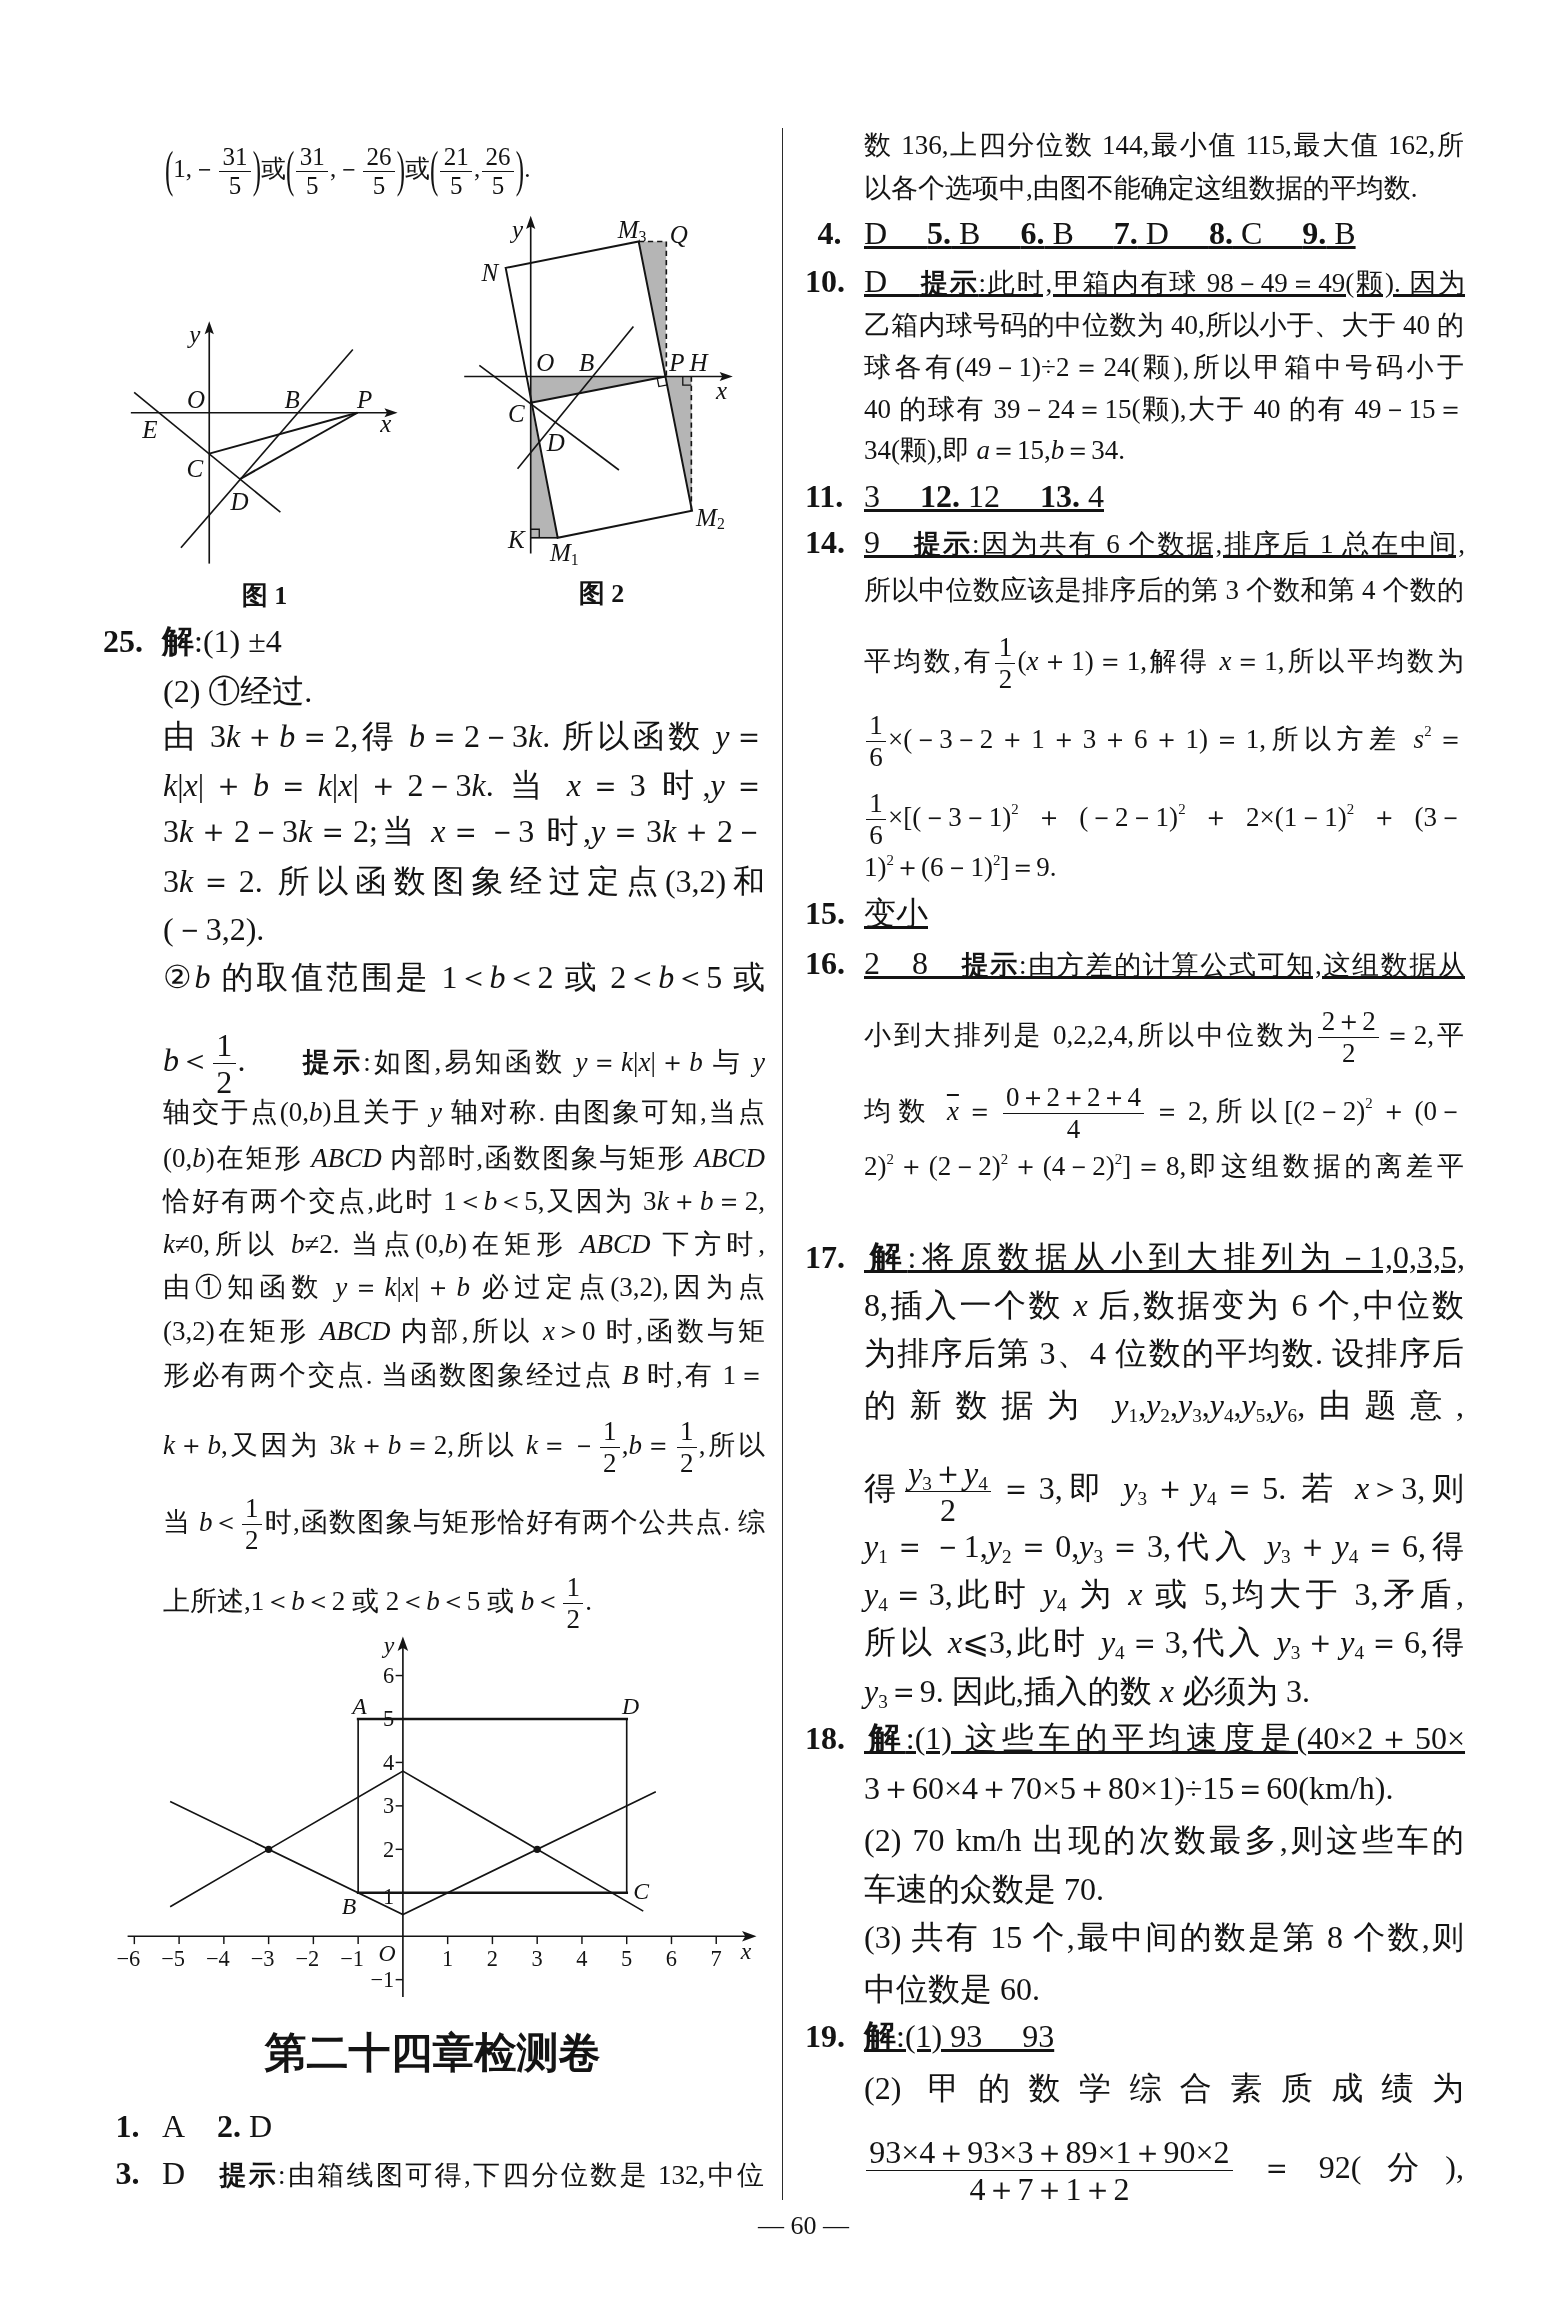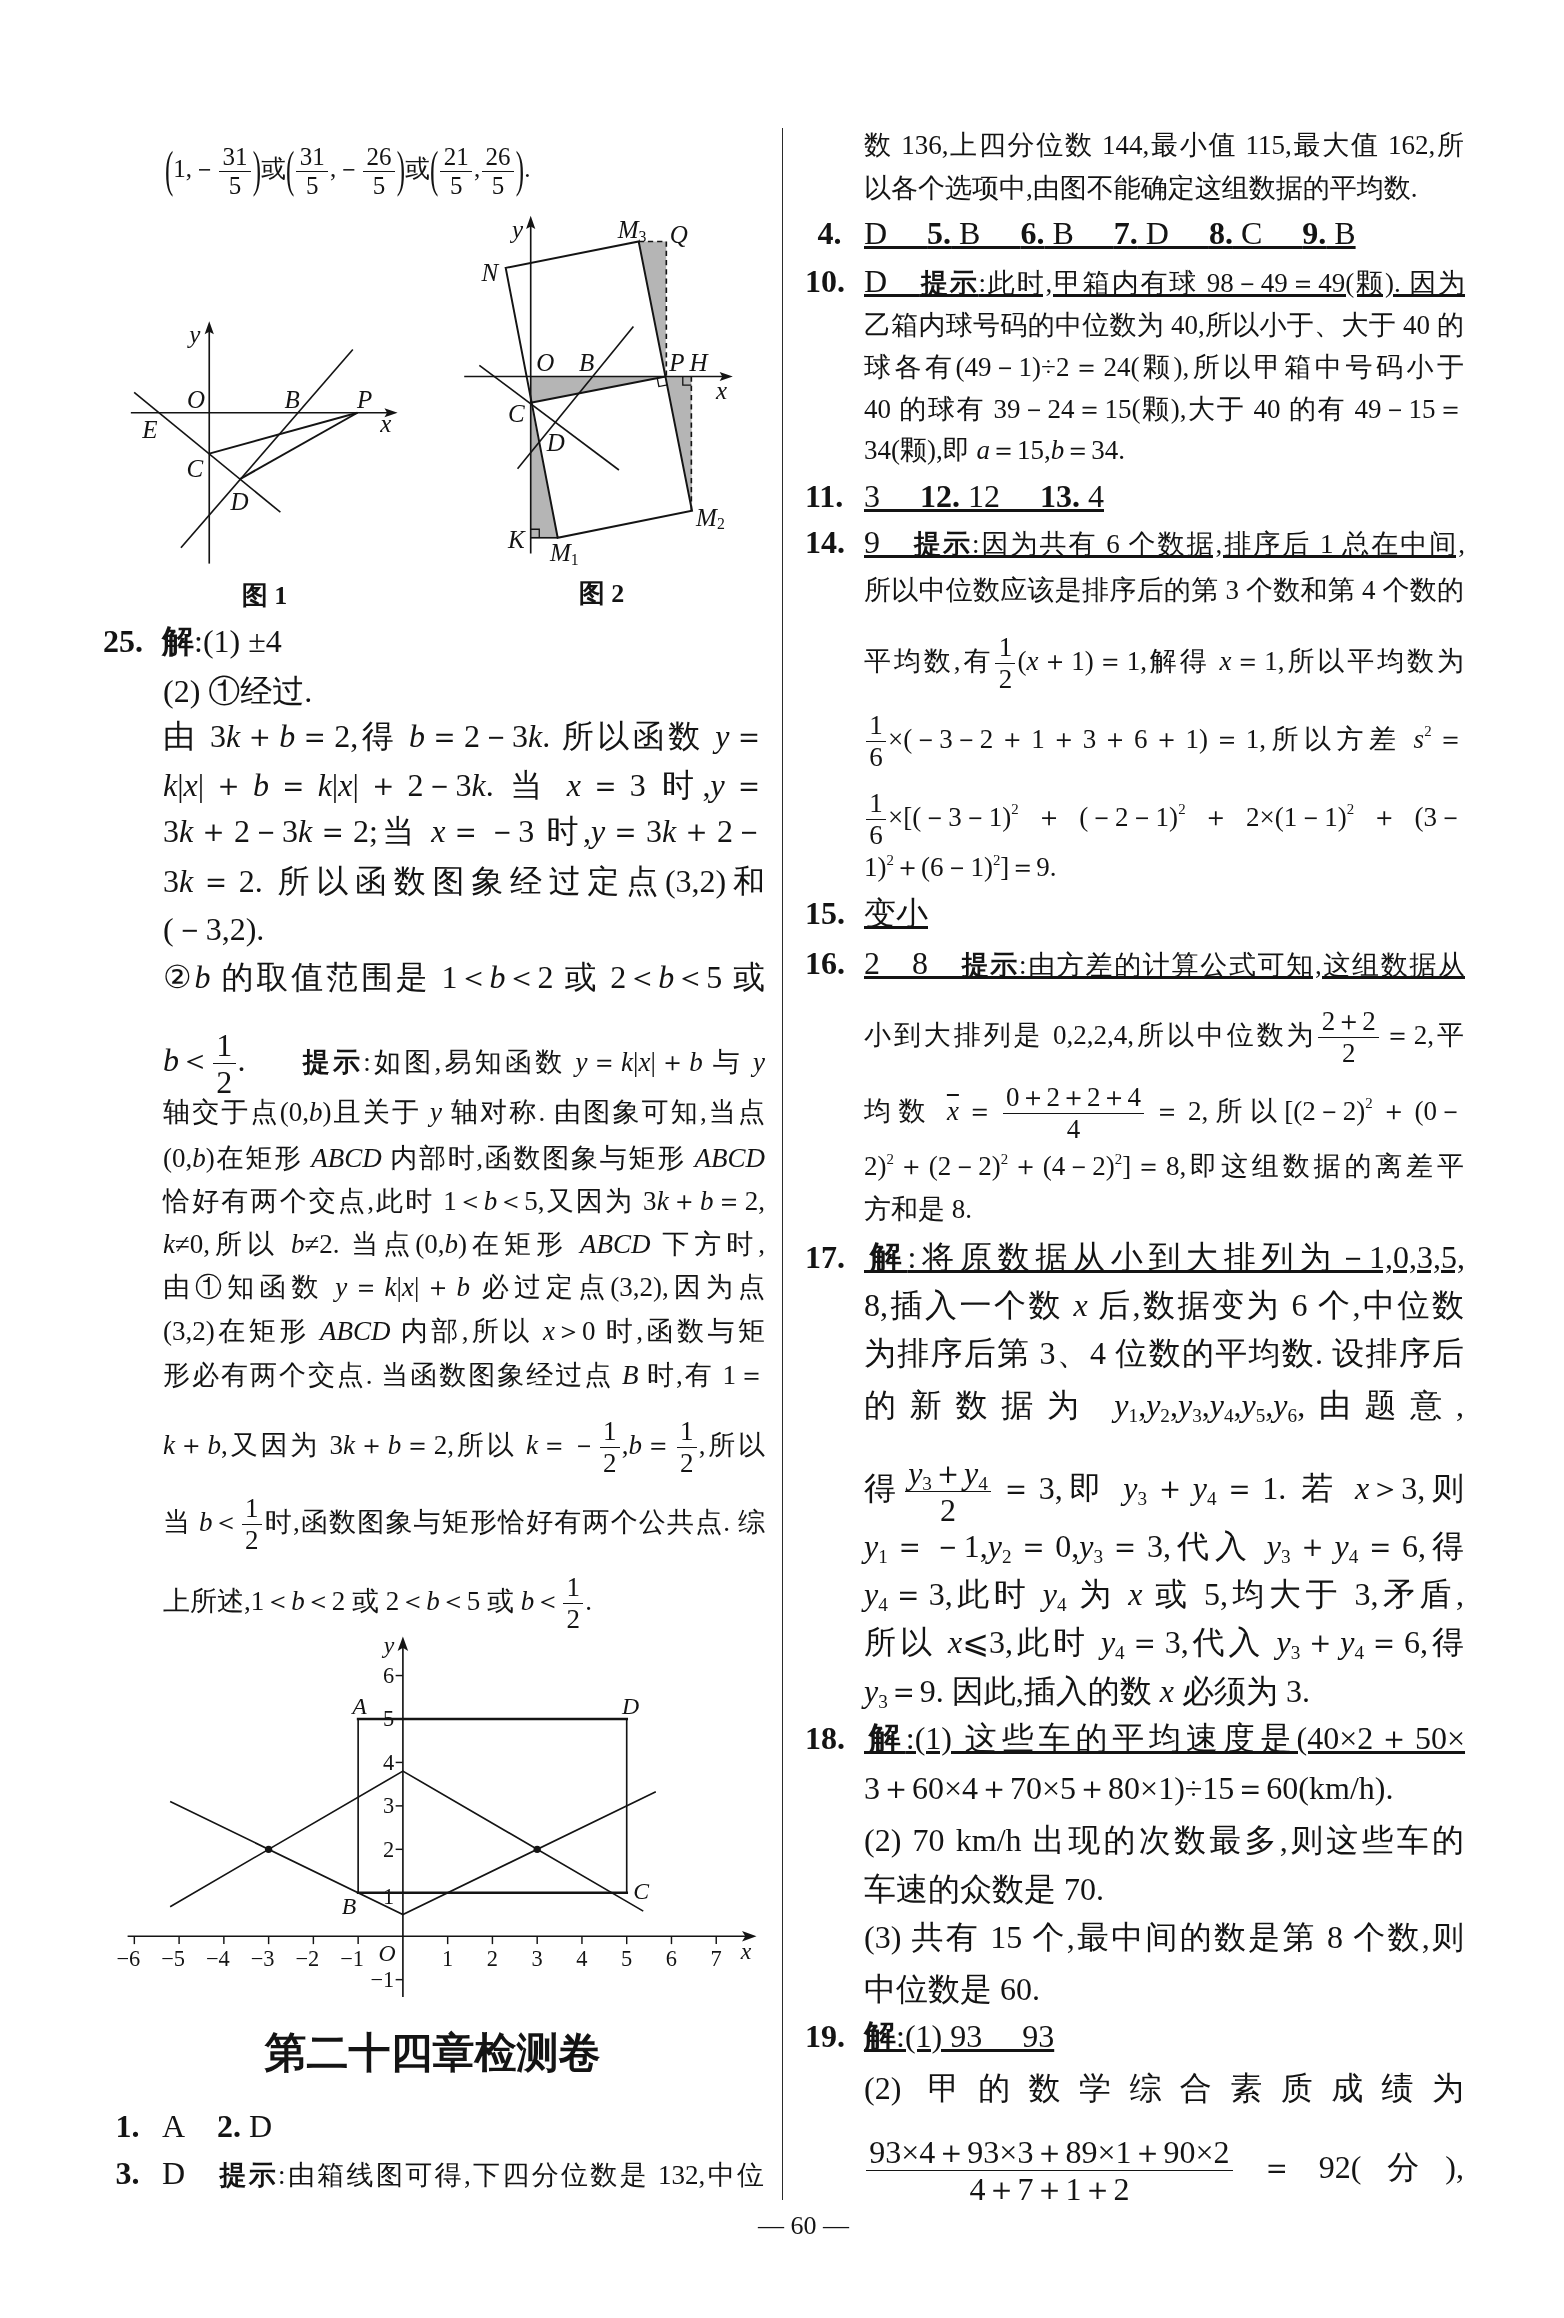--- a/index.html
+++ b/index.html
@@ -259,30 +259,29 @@
   <div class="ln RN j" style="top:943px"><span class="num">16.</span><span><span>2 8 </span><span class="smt"><b>提示</b><span>:由方差的计算公式可知,这组数据从</span></span></span></div>
   <div class="ln R j sm" style="top:1007px"><span>小到大排列是 0,2,2,4,所以中位数为</span><span class="frac">
         <span class="fn"><span>2＋2</span></span>
         <span class="fd"><span>2</span></span>
       </span><span>＝2,平</span></div>
   <div class="ln R j sm" style="top:1083px"><span>均数 </span><i class="ov">x</i><span>＝</span><span class="frac">
         <span class="fn"><span>0＋2＋2＋4</span></span>
         <span class="fd"><span>4</span></span>
       </span><span>＝2,所以[(2－2)</span><sup>2</sup><span>＋(0－</span></div>
   <div class="ln R j sm" style="top:1146px"><span>2)</span><sup>2</sup><span>＋(2－2)</span><sup>2</sup><span>＋(4－2)</span><sup>2</sup><span>]＝8,即这组数据的离差平</span></div>
-  <div class="ln R sm" style="top:1189px"><span>方和是 8.</span></div>
 
   <div class="ln RN j" style="top:1237px"><span class="num">17.</span><span><b>解</b><span>:将原数据从小到大排列为－1,0,3,5,</span></span></div>
   <div class="ln R j" style="top:1285px"><span>8,插入一个数 </span><i>x</i><span> 后,数据变为 6 个,中位数</span></div>
   <div class="ln R j" style="top:1333px"><span>为排序后第 3、4 位数的平均数. 设排序后</span></div>
   <div class="ln R j" style="top:1385px"><span>的新数据为 </span><i>y</i><sub>1</sub><span>,</span><i>y</i><sub>2</sub><span>,</span><i>y</i><sub>3</sub><span>,</span><i>y</i><sub>4</sub><span>,</span><i>y</i><sub>5</sub><span>,</span><i>y</i><sub>6</sub><span>,由题意,</span></div>
   <div class="ln R j" style="top:1456px"><span>得</span><span class="frac">
         <span class="fn"><i>y</i><sub>3</sub><span>＋</span><i>y</i><sub>4</sub></span>
         <span class="fd"><span>2</span></span>
-      </span><span>＝3,即 </span><i>y</i><sub>3</sub><span>＋</span><i>y</i><sub>4</sub><span>＝1. 若 </span><i>x</i><span>＞3,则</span></div>
+      </span><span>＝3,即 </span><i>y</i><sub>3</sub><span>＋</span><i>y</i><sub>4</sub><span>＝5. 若 </span><i>x</i><span>＞3,则</span></div>
   <div class="ln R j" style="top:1526px"><i>y</i><sub>1</sub><span>＝－1,</span><i>y</i><sub>2</sub><span>＝0,</span><i>y</i><sub>3</sub><span>＝3,代入 </span><i>y</i><sub>3</sub><span>＋</span><i>y</i><sub>4</sub><span>＝6,得</span></div>
   <div class="ln R j" style="top:1574px"><i>y</i><sub>4</sub><span>＝3,此时 </span><i>y</i><sub>4</sub><span> 为 </span><i>x</i><span> 或 5,均大于 3,矛盾,</span></div>
   <div class="ln R j" style="top:1622px"><span>所以 </span><i>x</i><span>⩽3,此时 </span><i>y</i><sub>4</sub><span>＝3,代入 </span><i>y</i><sub>3</sub><span>＋</span><i>y</i><sub>4</sub><span>＝6,得</span></div>
   <div class="ln R" style="top:1671px"><i>y</i><sub>3</sub><span>＝9. 因此,插入的数 </span><i>x</i><span> 必须为 3.</span></div>
 
   <div class="ln RN j" style="top:1718px"><span class="num">18.</span><span><b>解</b><span>:(1) 这些车的平均速度是(40×2＋50×</span></span></div>
   <div class="ln R" style="top:1768px"><span>3＋60×4＋70×5＋80×1)÷15＝60(km/h).</span></div>
   <div class="ln R j" style="top:1820px"><span>(2) 70 km/h 出现的次数最多,则这些车的</span></div>
   <div class="ln R" style="top:1869px"><span>车速的众数是 70.</span></div>
   <div class="ln R j" style="top:1917px"><span>(3) 共有 15 个,最中间的数是第 8 个数,则</span></div>

